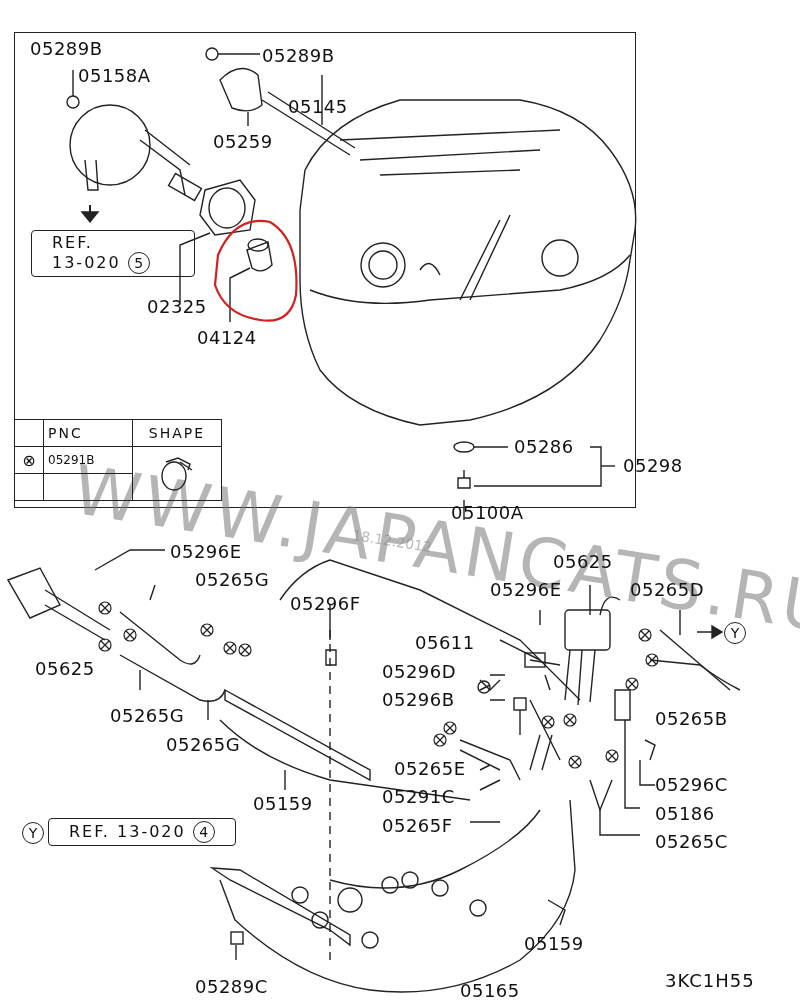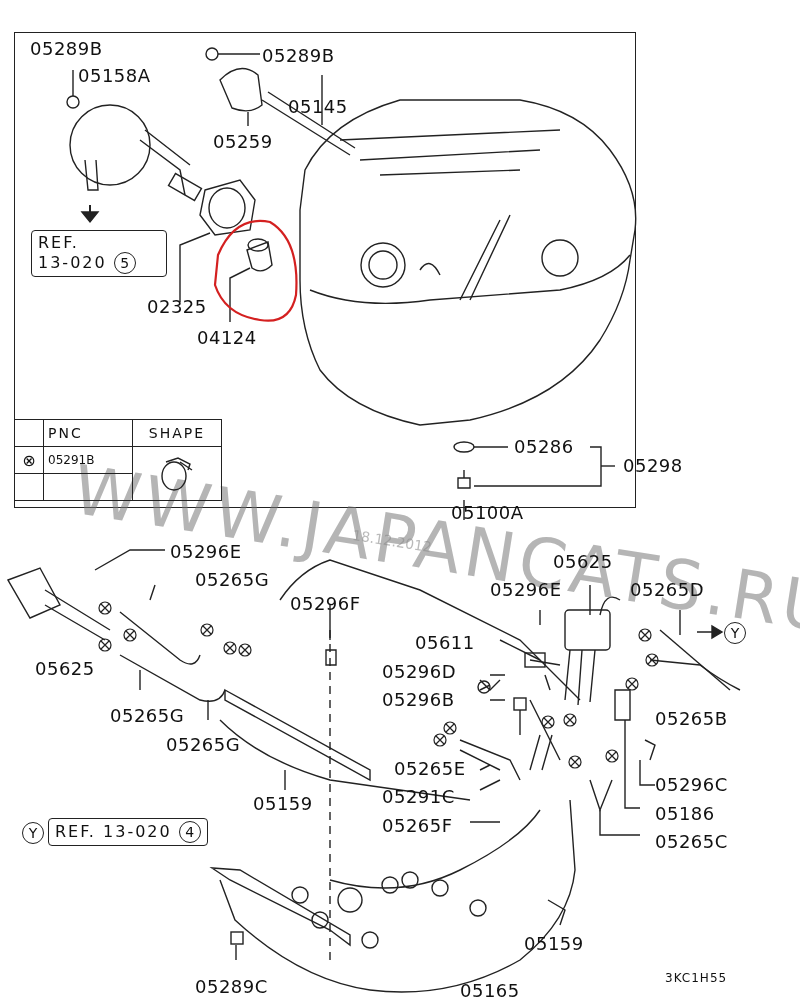--- a/index.html
+++ b/index.html
@@ -1,23 +1,23 @@
 <!DOCTYPE html>
 <html><head>
 <meta charset="utf-8">
 <style>
   html, body { margin: 0; padding: 0; background: #ffffff; }
   body { width: 800px; height: 1008px; position: relative; overflow: hidden;
          font-family: "DejaVu Sans", sans-serif; color: #111; }
   .lbl { position: absolute; font-size: 18px; letter-spacing: 0.5px; white-space: nowrap; line-height: 1; }
-  .small { font-size: 12px; letter-spacing: 1px; }
+  .small { font-size: 18px; letter-spacing: 1px; }
   svg.art { position: absolute; left: 0; top: 0; }
   .frame { position: absolute; border: 1.5px solid #222; }
   .refbox { position: absolute; border: 1.5px solid #222; border-radius: 4px; font-size: 16px;
-            letter-spacing: 2px; padding: 2px 6px; line-height: 1.2; }
+            letter-spacing: 2px; padding: 2px 20px; line-height: 1.2; }
   .circ { display: inline-block; border: 1.5px solid #222; border-radius: 50%; width: 20px; height: 20px;
           text-align: center; line-height: 20px; font-size: 14px; letter-spacing: 0; }
   table.legend { position: absolute; left: 14px; top: 419px; border-collapse: collapse; font-size: 16px; }
   table.legend td { border: 1.5px solid #222; padding: 0 4px; height: 26px; }
   .wm { position: absolute; left: 80px; top: 450px; font-size: 68px; color: rgba(120,120,120,0.55);
         transform: rotate(9deg); transform-origin: left top; letter-spacing: 4px; white-space: nowrap; }
   .wmdate { position: absolute; left: 352px; top: 533px; font-size: 14px; color: rgba(140,140,140,0.6);
             transform: rotate(9deg); }
 </style>
 </head>

